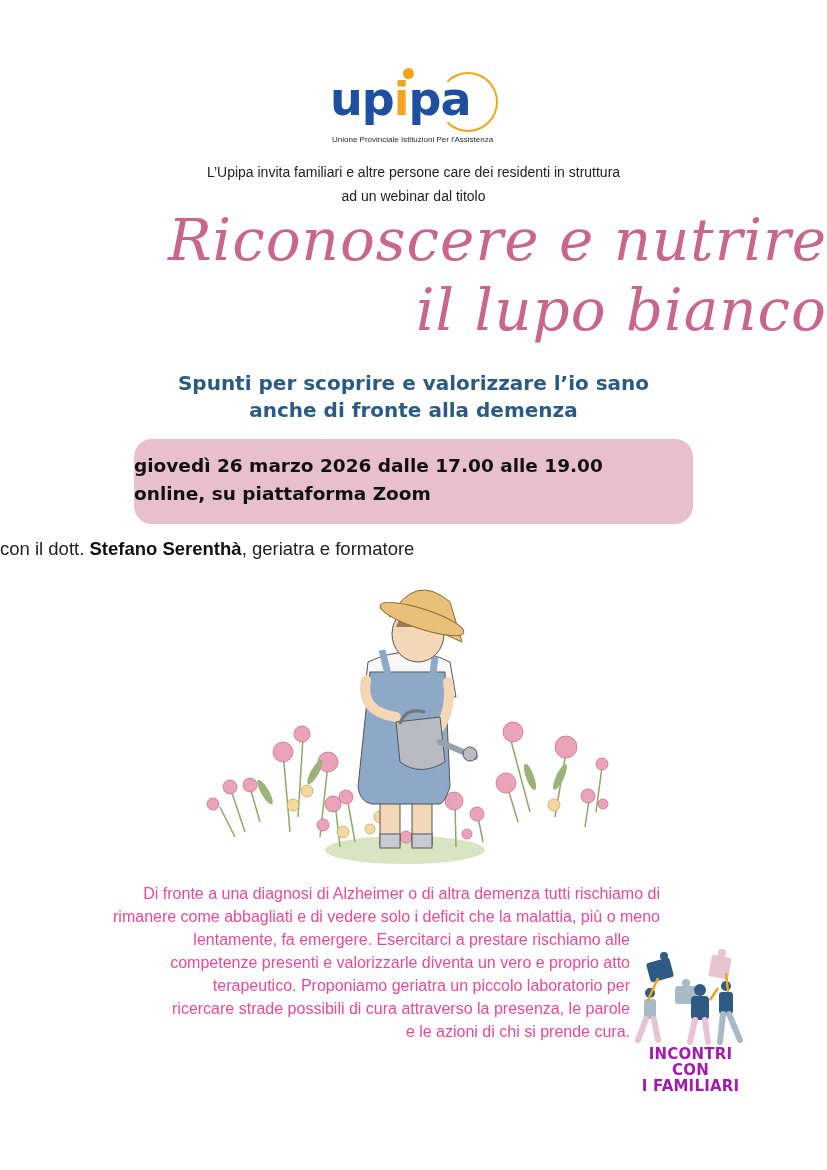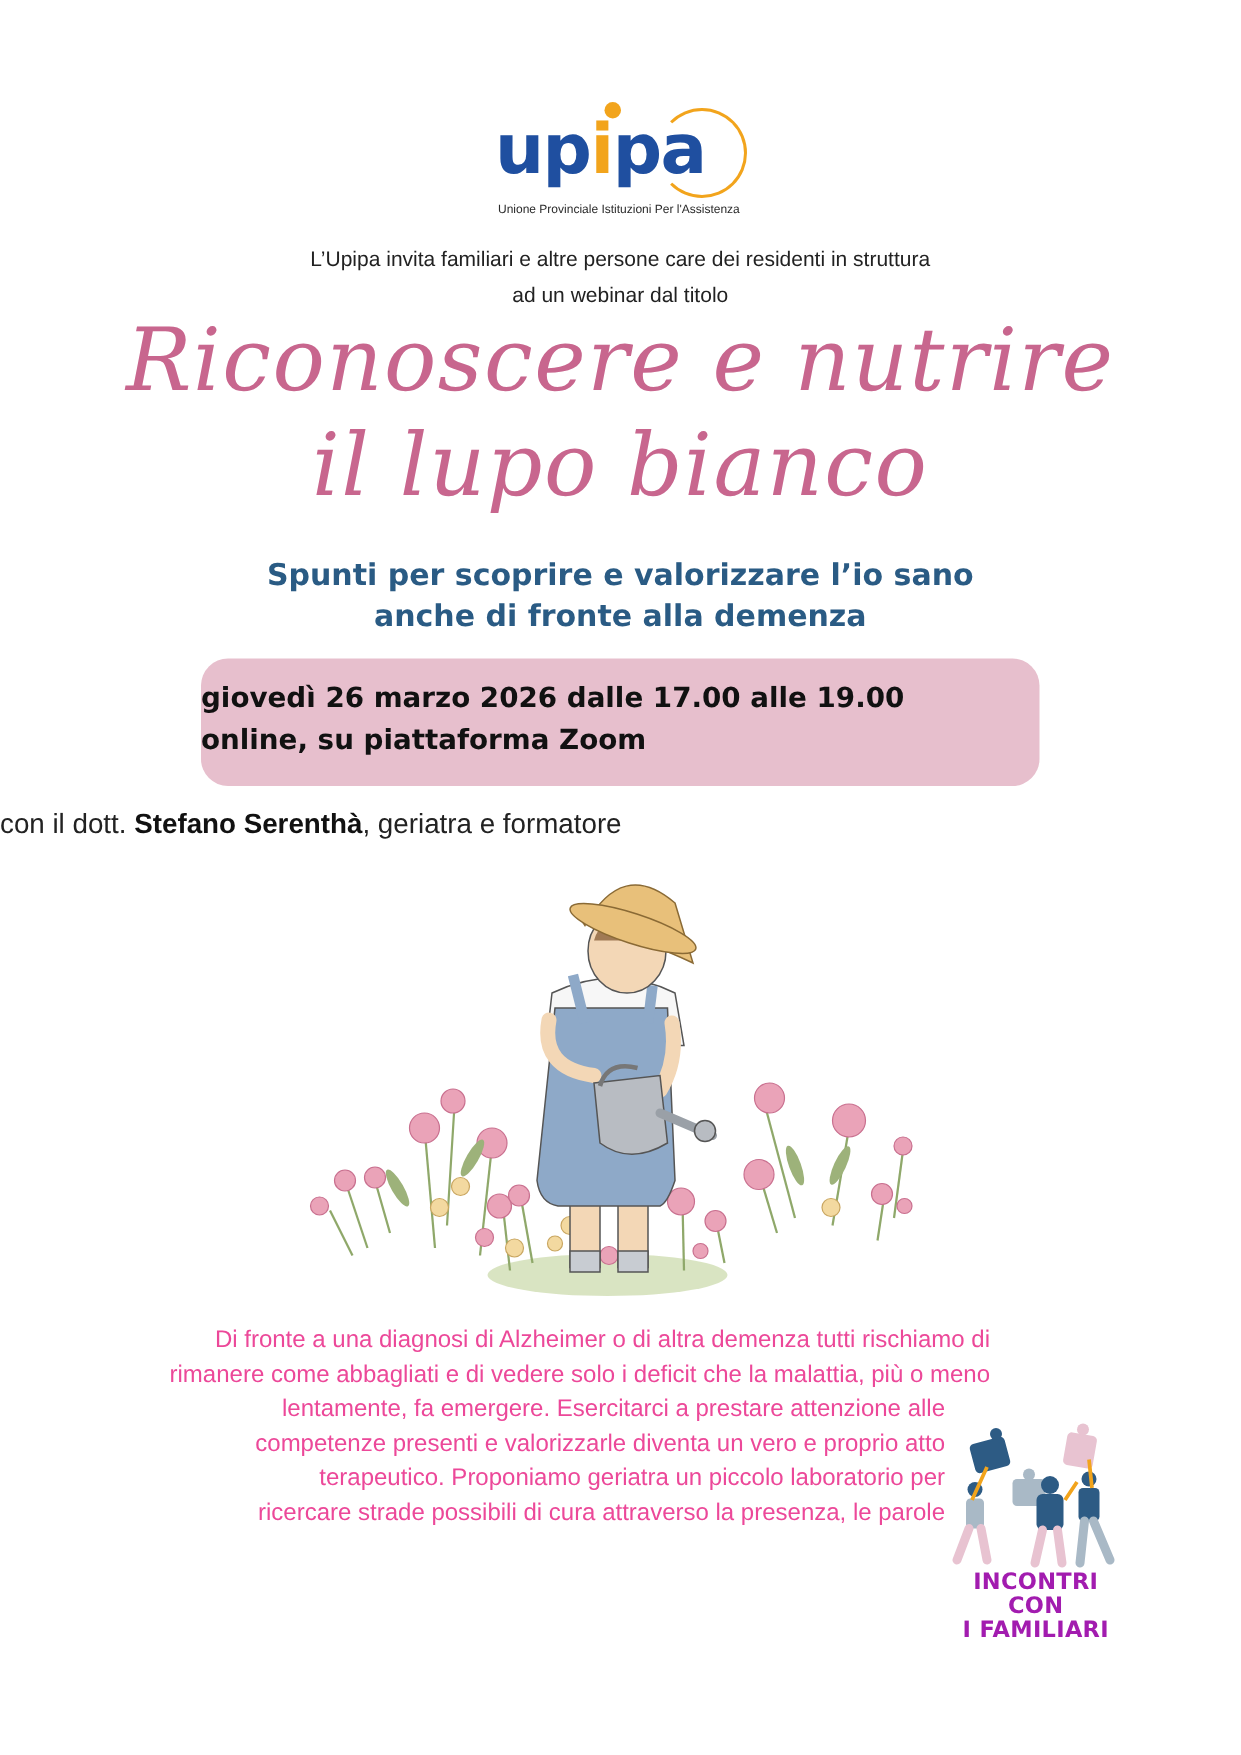--- a/index.html
+++ b/index.html
@@ -9,21 +9,21 @@
   
   .logo { left: 320px; top: 62px; width: 200px; height: 90px; }
   .logo-word { position: absolute; left: 10px; top: 14px; font-family: "DejaVu Sans", sans-serif; font-weight: bold; font-size: 46px; letter-spacing: -1px; color: #1f4fa0; line-height: 1; }
   .logo-word .i { color: #f2a41c; }
   .logo-ring { position: absolute; left: 118px; top: 10px; width: 56px; height: 56px; border: 2.5px solid #f2a41c; border-radius: 50%; border-left-color: transparent; border-top-color: #f2a41c; }
   .logo-dot { position: absolute; left: 83px; top: 6px; width: 11px; height: 11px; background: #f2a41c; border-radius: 50%; }
   .logo-sub { position: absolute; left: 12px; top: 73px; font-size: 8px; color: #2a2a2a; white-space: nowrap; }
 
   .intro { left: 0; width: 827px; top: 160px; text-align: center; font-size: 14px; line-height: 24px; color: #222; }
 
-  .title { left: 0; width: 827px; top: 205px; text-align: center; font-family: "DejaVu Serif", serif; font-style: italic; color: #c8668e; font-size: 58px; line-height: 70px; letter-spacing: 1px; }
+  .title { left: 0; width: 827px; top: 205px; text-align: right; font-family: "DejaVu Serif", serif; font-style: italic; color: #c8668e; font-size: 58px; line-height: 70px; letter-spacing: 1px; }
 
   .subtitle { left: 0; width: 827px; top: 370px; text-align: center; font-family: "DejaVu Sans", sans-serif; font-weight: bold; color: #2a5b84; font-size: 20px; line-height: 27px; }
 
   .datebox { left: 134px; top: 439px; width: 559px; height: 85px; background: #e7bfcd; border-radius: 18px; }
   .datebox .l1 { font-family: "DejaVu Sans", sans-serif; font-weight: bold; font-size: 18.5px; color: #111; margin-top: 14px; line-height: 26px; }
   .datebox .l2 { font-family: "DejaVu Sans", sans-serif; font-weight: bold; font-size: 18.5px; color: #111; line-height: 30px; }
 
   .speaker { left: 0; width: 827px; top: 538px; text-align: left; font-size: 18.5px; color: #222; }
   .speaker b { font-weight: bold; color: #111; }
 
@@ -153,24 +153,25 @@
       <ellipse cx="115" cy="200" rx="4" ry="14" transform="rotate(30 115 200)"></ellipse>
       <ellipse cx="330" cy="205" rx="4" ry="14" transform="rotate(-20 330 205)"></ellipse>
       <ellipse cx="360" cy="205" rx="4" ry="14" transform="rotate(25 360 205)"></ellipse>
     </g>
   </svg>
 </div>
 
 <div class="abs body">
   <span class="wide">Di fronte a una diagnosi di Alzheimer o di altra demenza tutti rischiamo di</span>
   <span class="wide">rimanere come abbagliati e di vedere solo i deficit che la malattia, più o meno</span>
-  <span class="narrow">lentamente, fa emergere. Esercitarci a prestare attenzione alle</span>
+  <span class="narrow">lentamente, fa emergere. Esercitarci a prestare rischiamo alle</span>
   <span class="narrow">competenze presenti e valorizzarle diventa un vero e proprio atto</span>
   <span class="narrow">terapeutico. Proponiamo geriatra un piccolo laboratorio per</span>
   <span class="narrow">ricercare strade possibili di cura attraverso la presenza, le parole</span>
+  <span class="narrow">e le azioni di chi si prende cura.</span>
 </div>
 
 <div class="abs badge">
   <svg width="125" height="98" viewBox="0 0 125 98">
 
     <rect x="20" y="12" width="24" height="20" rx="3" fill="#2d5b84" transform="rotate(-15 32 22)"></rect>
     <circle cx="36" cy="8" r="4" fill="#2d5b84"></circle>
     <rect x="47" y="38" width="22" height="18" rx="3" fill="#a9b9c6"></rect>
     <circle cx="58" cy="35" r="4" fill="#a9b9c6"></circle>
     <rect x="82" y="8" width="20" height="22" rx="3" fill="#e8c3d1" transform="rotate(10 92 19)"></rect>

